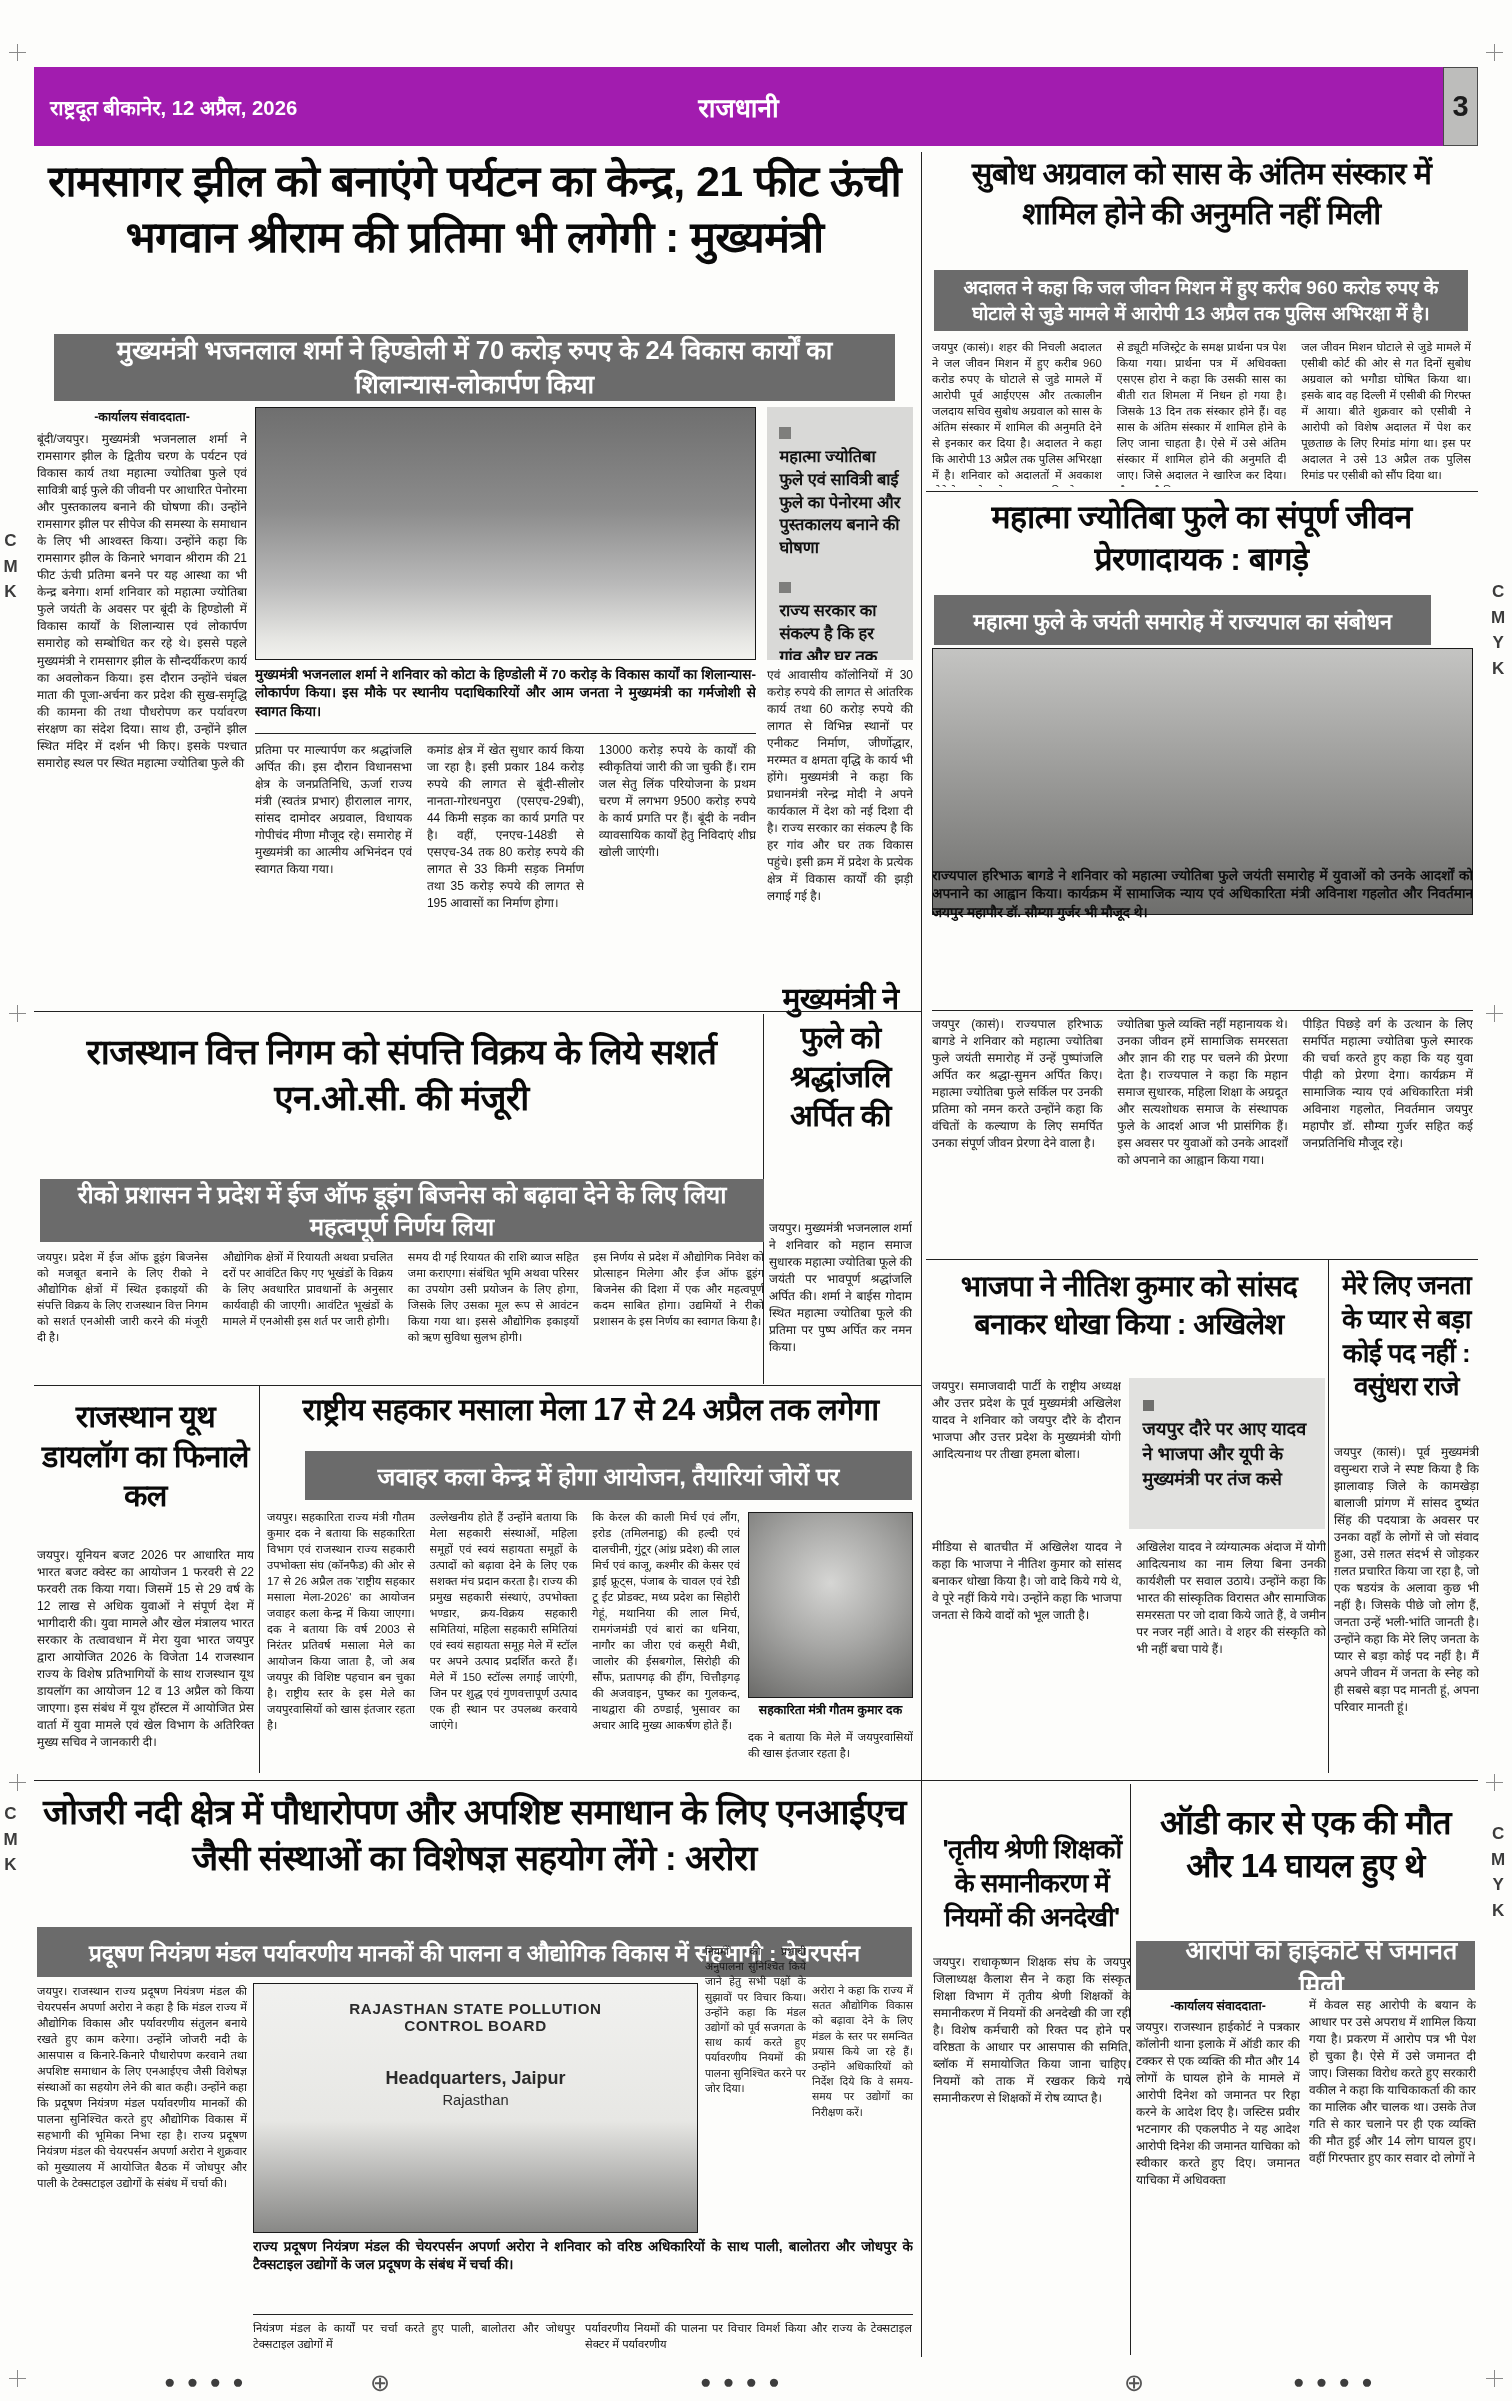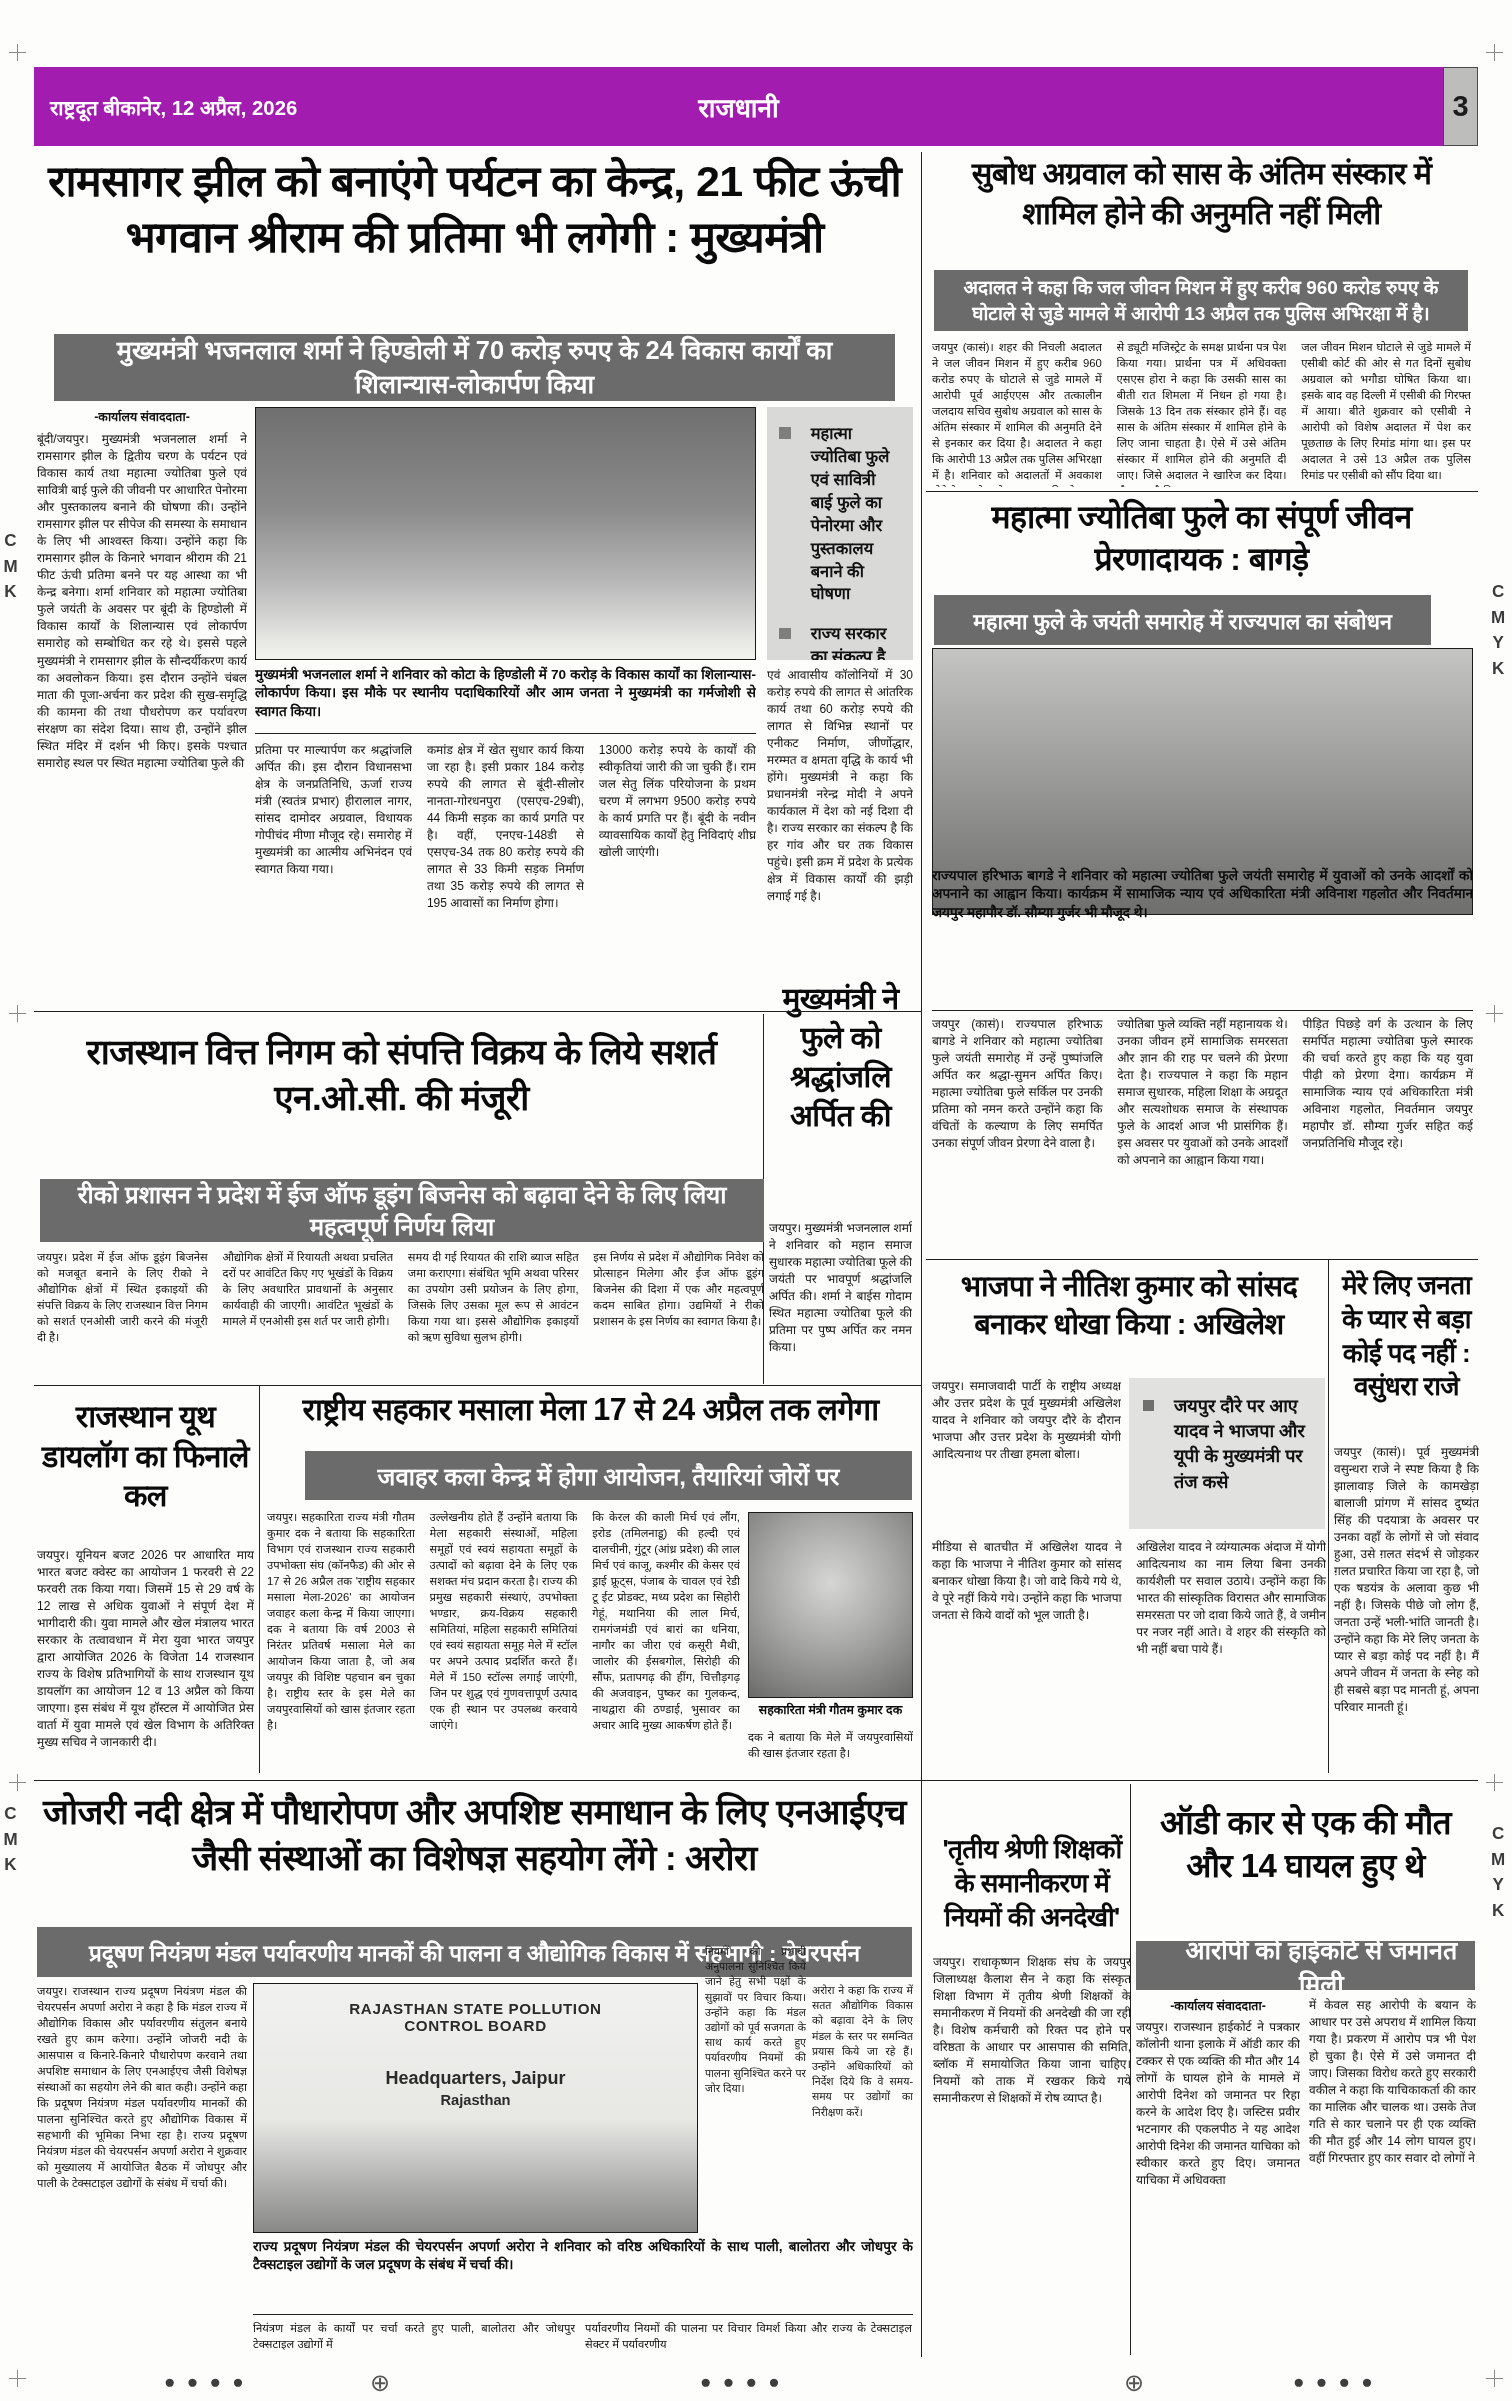--- a/index.html
+++ b/index.html
@@ -15,21 +15,21 @@
   .byline{font-weight:700;text-align:center;font-size:12.4px;margin-bottom:4.5px;}
   .caption{font-weight:700;font-size:13.6px;line-height:1.35;text-align:justify;color:#0c0c0c;}
   .photo{border:1.1px solid #1a1a1a;box-sizing:border-box;}
   .photo-main{background:linear-gradient(180deg,#6f6f6f 0%,#8b8b8b 40%,#b9b9b9 70%,#e6e6e3 92%,#f2f2ee 100%);}
   .photo-gov{background:linear-gradient(180deg,#c4c4c2 0%,#9d9d9b 45%,#6e6e6c 100%);}
   .photo-minister{background:radial-gradient(circle at 50% 38%,#d6d6d4 0%,#a8a8a6 45%,#6a6a68 100%);}
   .photo-board{background:linear-gradient(180deg,#f1f1ef 0%,#e7e7e4 55%,#a7a7a5 85%,#888886 100%);
                display:flex;flex-direction:column;align-items:center;justify-content:flex-start;
                text-align:center;color:#2b2b2b;}
   .bulletbox{background:#d9d9d7;box-sizing:border-box;padding:14.7px 12.4px;}
-  .bullet{display:flex;gap:20px;margin-bottom:17px;font-size:16.4px;font-weight:700;line-height:1.4;}
+  .bullet{display:flex;gap:6px;margin-bottom:17px;font-size:16.4px;font-weight:700;line-height:1.4;flex-direction:column;}
   .bullet .sq{flex:0 0 auto;width:11.3px;height:11.3px;background:#7e7e7c;margin-top:5.6px;}
   .hl{background:#e1e1df;box-sizing:border-box;padding:16px 13.6px;}
   .vline{position:absolute;width:1.1px;background:#222;}
   .hline{position:absolute;height:1.1px;background:#222;}
   .regmark{position:absolute;white-space:pre-line;font-weight:700;font-size:17px;line-height:1.5;color:#3c3c3c;text-align:center;}
   .crop{position:absolute;width:17px;height:17px;}
   .crop::before{content:"";position:absolute;left:8px;top:0;width:1.1px;height:17px;background:#8a8a8a;}
   .crop::after{content:"";position:absolute;top:8px;left:0;height:1.1px;width:17px;background:#8a8a8a;}
   .dots{position:absolute;font-size:19px;letter-spacing:11.3px;color:#3d3d3d;}
   .plus{position:absolute;font-size:24px;color:#555;}
@@ -183,21 +183,21 @@
   <div class="abs headline" style="left:1334px;top:1269px;width:145px;height:168px;font-size:26px;">मेरे लिए जनता के प्यार से बड़ा कोई पद नहीं : वसुंधरा राजे</div>
   <div class="abs bodytxt" style="left:1334px;top:1444px;width:145px;height:327px;">जयपुर (कासं)। पूर्व मुख्यमंत्री वसुन्धरा राजे ने स्पष्ट किया है कि झालावाड़ जिले के कामखेड़ा बालाजी प्रांगण में सांसद दुष्यंत सिंह की पदयात्रा के अवसर पर उनका वहाँ के लोगों से जो संवाद हुआ, उसे ग़लत संदर्भ से जोड़कर ग़लत प्रचारित किया जा रहा है, जो एक षडयंत्र के अलावा कुछ भी नहीं है। जिसके पीछे जो लोग हैं, जनता उन्हें भली-भांति जानती है। उन्होंने कहा कि मेरे लिए जनता के प्यार से बड़ा कोई पद नहीं है। मैं अपने जीवन में जनता के स्नेह को ही सबसे बड़ा पद मानती हूं, अपना परिवार मानती हूं।</div>
 
   <div class="hline" style="left:34px;top:1780px;width:1444px;"></div>
   <div class="abs headline" style="left:37px;top:1789px;width:875px;height:134px;font-size:35px;">जोजरी नदी क्षेत्र में पौधारोपण और अपशिष्ट समाधान के लिए एनआईएच जैसी संस्थाओं का विशेषज्ञ सहयोग लेंगे : अरोरा</div>
   <div class="abs band" style="left:37px;top:1927px;width:875px;height:50px;font-size:22.6px;">प्रदूषण नियंत्रण मंडल पर्यावरणीय मानकों की पालना व औद्योगिक विकास में सहभागी : चेयरपर्सन</div>
   <div class="abs bodytxt" style="left:37px;top:1983px;width:210px;height:373px;font-size:11.3px;">जयपुर। राजस्थान राज्य प्रदूषण नियंत्रण मंडल की चेयरपर्सन अपर्णा अरोरा ने कहा है कि मंडल राज्य में औद्योगिक विकास और पर्यावरणीय संतुलन बनाये रखते हुए काम करेगा। उन्होंने जोजरी नदी के आसपास व किनारे-किनारे पौधारोपण करवाने तथा अपशिष्ट समाधान के लिए एनआईएच जैसी विशेषज्ञ संस्थाओं का सहयोग लेने की बात कही। उन्होंने कहा कि प्रदूषण नियंत्रण मंडल पर्यावरणीय मानकों की पालना सुनिश्चित करते हुए औद्योगिक विकास में सहभागी की भूमिका निभा रहा है। राज्य प्रदूषण नियंत्रण मंडल की चेयरपर्सन अपर्णा अरोरा ने शुक्रवार को मुख्यालय में आयोजित बैठक में जोधपुर और पाली के टेक्सटाइल उद्योगों के संबंध में चर्चा की।</div>
   <div class="abs photo photo-board" style="left:253px;top:1983px;width:445px;height:250px;">
     <div style="margin-top:16px;width:72%;font-size:15.2px;font-weight:700;letter-spacing:0.6px;">RAJASTHAN STATE POLLUTION CONTROL BOARD</div>
     <div style="margin-top:34px;font-size:18px;font-weight:700;">Headquarters, Jaipur</div>
-    <div style="margin-top:3.4px;font-size:14.7px;font-weight:700;">Rajasthan</div>
+    <div style="margin-top:3.4px;font-size:14.7px;font-weight:400;">Rajasthan</div>
   </div>
   <div class="abs bodytxt" style="left:705px;top:1944px;width:101px;height:250px;font-size:10.7px;">नियमों की प्रभावी अनुपालना सुनिश्चित किये जाने हेतु सभी पक्षों के सुझावों पर विचार किया। उन्होंने कहा कि मंडल उद्योगों को पूर्व सजगता के साथ कार्य करते हुए पर्यावरणीय नियमों की पालना सुनिश्चित करने पर जोर दिया।</div>
   <div class="abs bodytxt" style="left:812px;top:1983px;width:101px;height:250px;font-size:10.7px;">अरोरा ने कहा कि राज्य में सतत औद्योगिक विकास को बढ़ावा देने के लिए मंडल के स्तर पर समन्वित प्रयास किये जा रहे हैं। उन्होंने अधिकारियों को निर्देश दिये कि वे समय-समय पर उद्योगों का निरीक्षण करें।</div>
   <div class="abs caption" style="left:253px;top:2238px;width:660px;height:72px;">राज्य प्रदूषण नियंत्रण मंडल की चेयरपर्सन अपर्णा अरोरा ने शनिवार को वरिष्ठ अधिकारियों के साथ पाली, बालोतरा और जोधपुर के टैक्सटाइल उद्योगों के जल प्रदूषण के संबंध में चर्चा की।</div>
   <div class="hline" style="left:253px;top:2314px;width:660px;"></div>
   <div class="abs bodytxt" style="left:253px;top:2320px;width:322px;height:36px;font-size:11.3px;">नियंत्रण मंडल के कार्यों पर चर्चा करते हुए पाली, बालोतरा और जोधपुर टेक्सटाइल उद्योगों में</div>
   <div class="abs bodytxt" style="left:585px;top:2320px;width:327px;height:36px;font-size:11.3px;">पर्यावरणीय नियमों की पालना पर विचार विमर्श किया और राज्य के टेक्सटाइल सेक्टर में पर्यावरणीय</div>
 
   <div class="vline" style="left:921px;top:152px;height:2205px;"></div>
   <div class="vline" style="left:1130px;top:1784px;height:571px;"></div>

